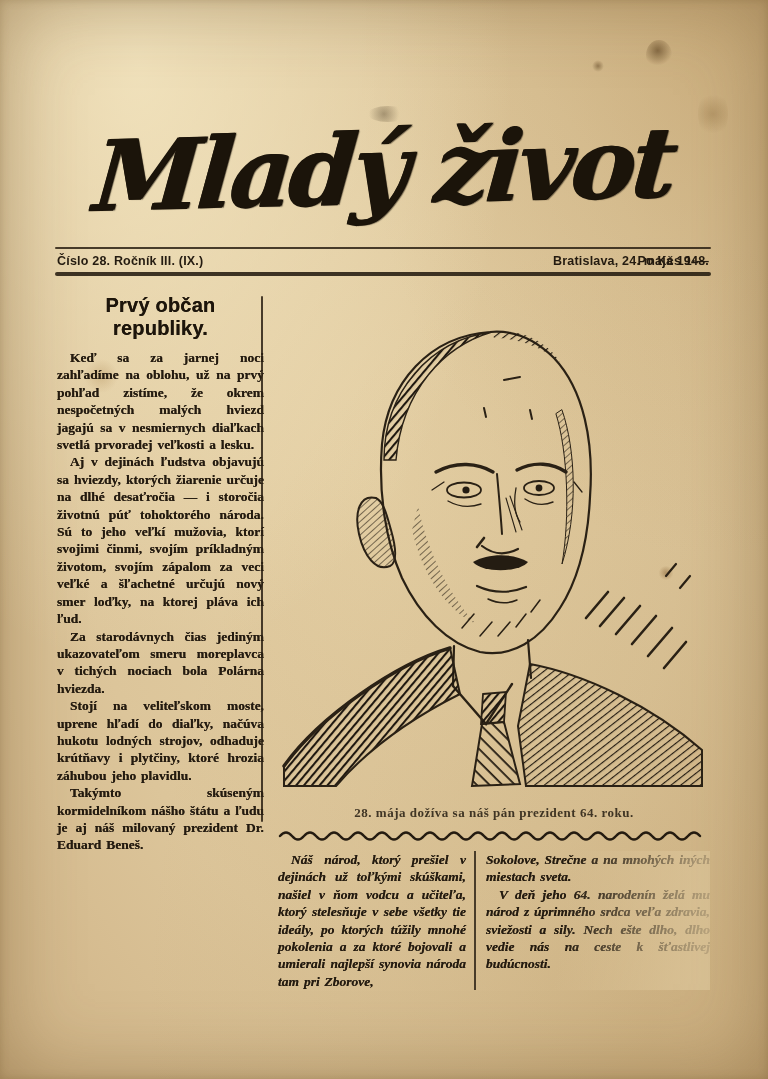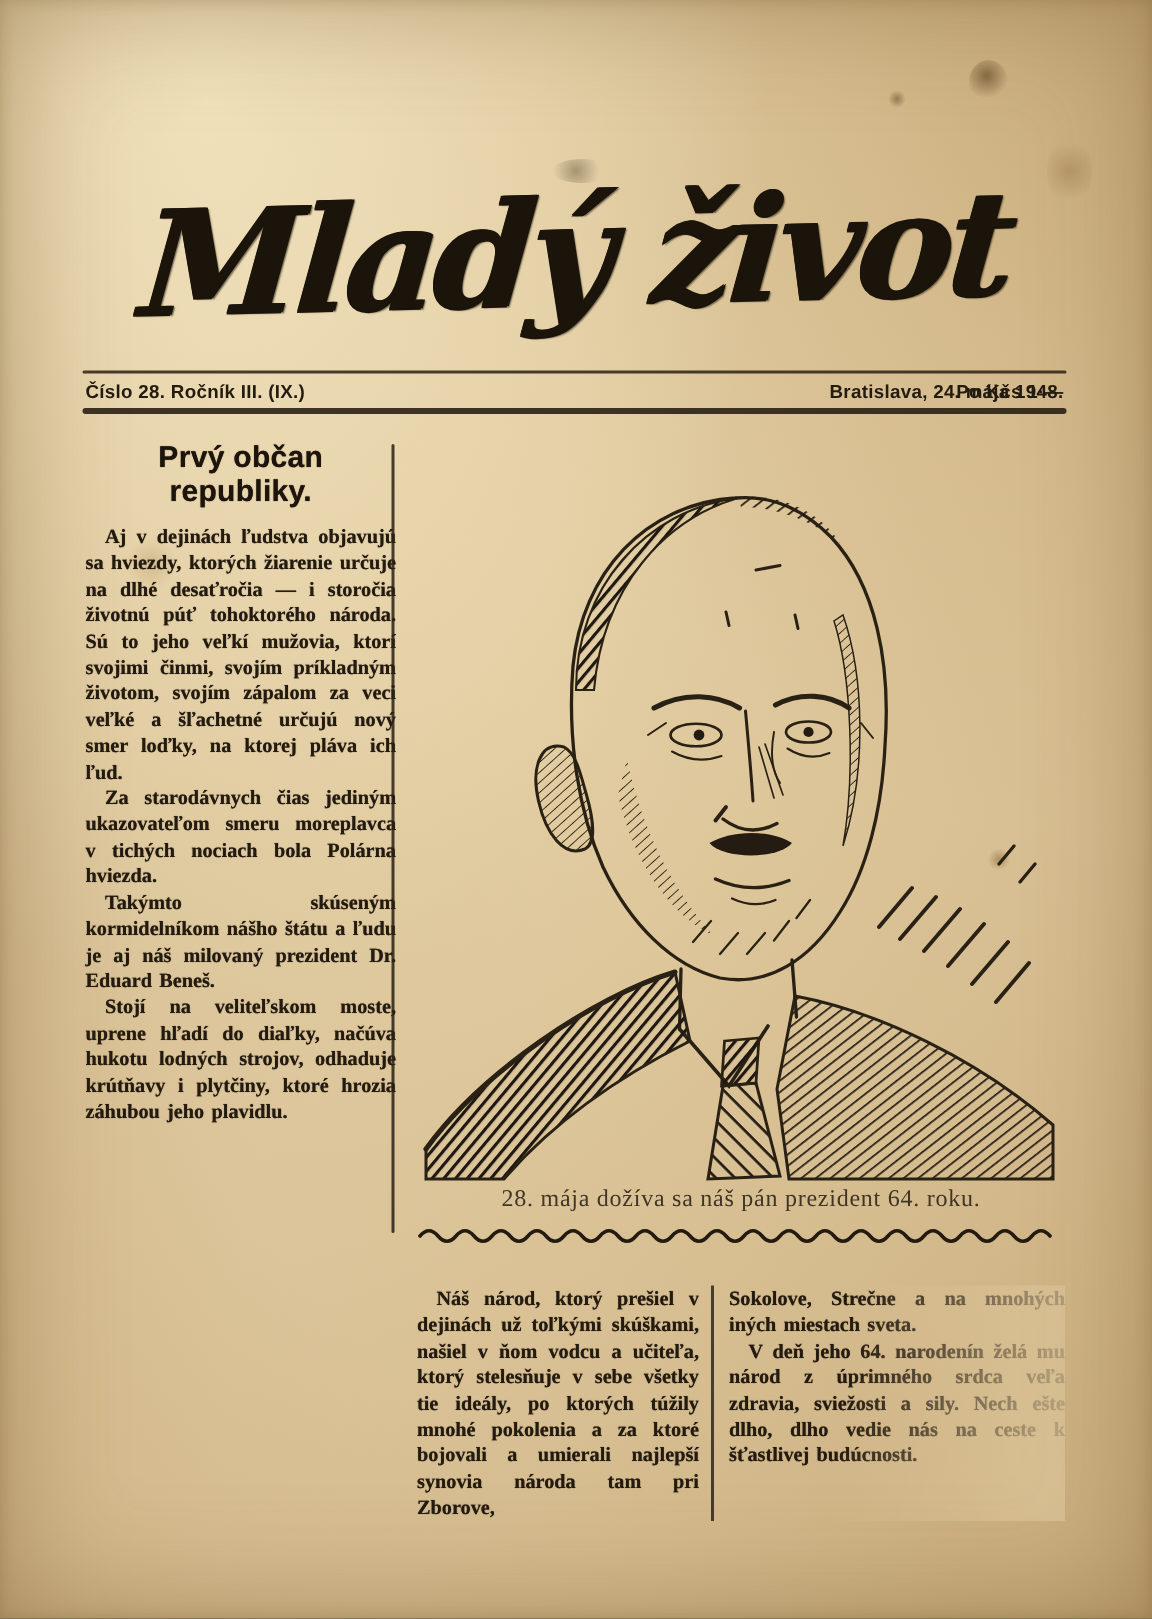--- a/index.html
+++ b/index.html
@@ -54,25 +54,25 @@
     margin:0;font-size:13.5px;line-height:1.29;font-weight:700;
     text-align:justify;text-indent:13px;word-spacing:1.5px;
     text-shadow:0 0 .55px rgba(36,27,16,.85);
   }
   .bottom-cols p.no-indent{text-indent:0;}
   .v-divider{position:absolute;left:261px;top:296px;width:2px;height:526px;background:#2a2013;opacity:.85;border-radius:1px;}
 
   .zone-right{position:absolute;left:278px;top:292px;width:432px;}
   .portrait{display:block;width:432px;height:496px;}
   .caption{
-    margin-top:3px;text-align:center;font-size:16px;font-weight:400;
+    margin-top:17px;text-align:center;font-size:13px;font-weight:700;
     letter-spacing:.5px;color:#2c2316;opacity:.88;
   }
   .wavy{display:block;margin-top:8px;width:432px;height:12px;}
-  .bottom-cols{display:flex;margin-top:28px;}
+  .bottom-cols{display:flex;margin-top:10px;font-style:italic;}
   .col-mid{width:188px;}
   .col-bot-right{flex:1;margin-left:8px;border-left:2px solid rgba(36,27,16,.8);padding-left:10px;position:relative;}
   .col-bot-right::after{
     content:"";position:absolute;inset:0;pointer-events:none;
     background:linear-gradient(98deg, rgba(219,196,152,0) 38%, rgba(219,196,152,.72) 88%, rgba(219,196,152,.85) 100%);
   }
   .col-bot-right p + p{margin-top:0;}
 </style>
 </head>
 <body>
@@ -95,24 +95,25 @@
   <div class="issue-line">
     <span class="mid">Bratislava, 24. mája 1948.</span>
     <span class="lft">Číslo 28. Ročník III. (IX.)</span>
     <span class="rgt">Po Kčs 1·—</span>
   </div>
 
   <div class="rule-thick"></div>
 
   <div class="col-left">
     <h1 class="headline">Prvý občan republiky.</h1>
+    <p>Keď sa za jarnej noci zahľadíme na oblohu, už na prvý pohľad zistíme, že okrem nespočetných malých hviezd jagajú sa v nesmiernych diaľkach svetlá prvoradej veľkosti a lesku.</p>
     <p>Aj v dejinách ľudstva objavujú sa hviezdy, ktorých žiarenie určuje na dlhé desaťročia — i storočia životnú púť tohoktorého národa. Sú to jeho veľkí mužovia, ktorí svojimi činmi, svojím príkladným životom, svojím zápalom za veci veľké a šľachetné určujú nový smer loďky, na ktorej pláva ich ľud.</p>
     <p>Za starodávnych čias jediným ukazovateľom smeru moreplavca v tichých nociach bola Polárna hviezda.</p>
+    <p>Stojí na veliteľskom moste, uprene hľadí do diaľky, načúva hukotu lodných strojov, odhaduje krútňavy i plytčiny, ktoré hrozia záhubou jeho plavidlu.</p>
     <p>Takýmto skúseným kormidelníkom nášho štátu a ľudu je aj náš milovaný prezident Dr. Eduard Beneš.</p>
-    <p>Stojí na veliteľskom moste, uprene hľadí do diaľky, načúva hukotu lodných strojov, odhaduje krútňavy i plytčiny, ktoré hrozia záhubou jeho plavidlu.</p>
   </div>
 
   <div class="v-divider"></div>
 
   <div class="zone-right">
 
     <svg class="portrait" viewBox="0 0 432 496" aria-hidden="true">
       <defs>
         <pattern id="hLight" width="5" height="5" patternUnits="userSpaceOnUse" patternTransform="rotate(48)">
           <line x1="0" y1="0" x2="0" y2="5" stroke="#2a2115" stroke-width="1.2"></line>

